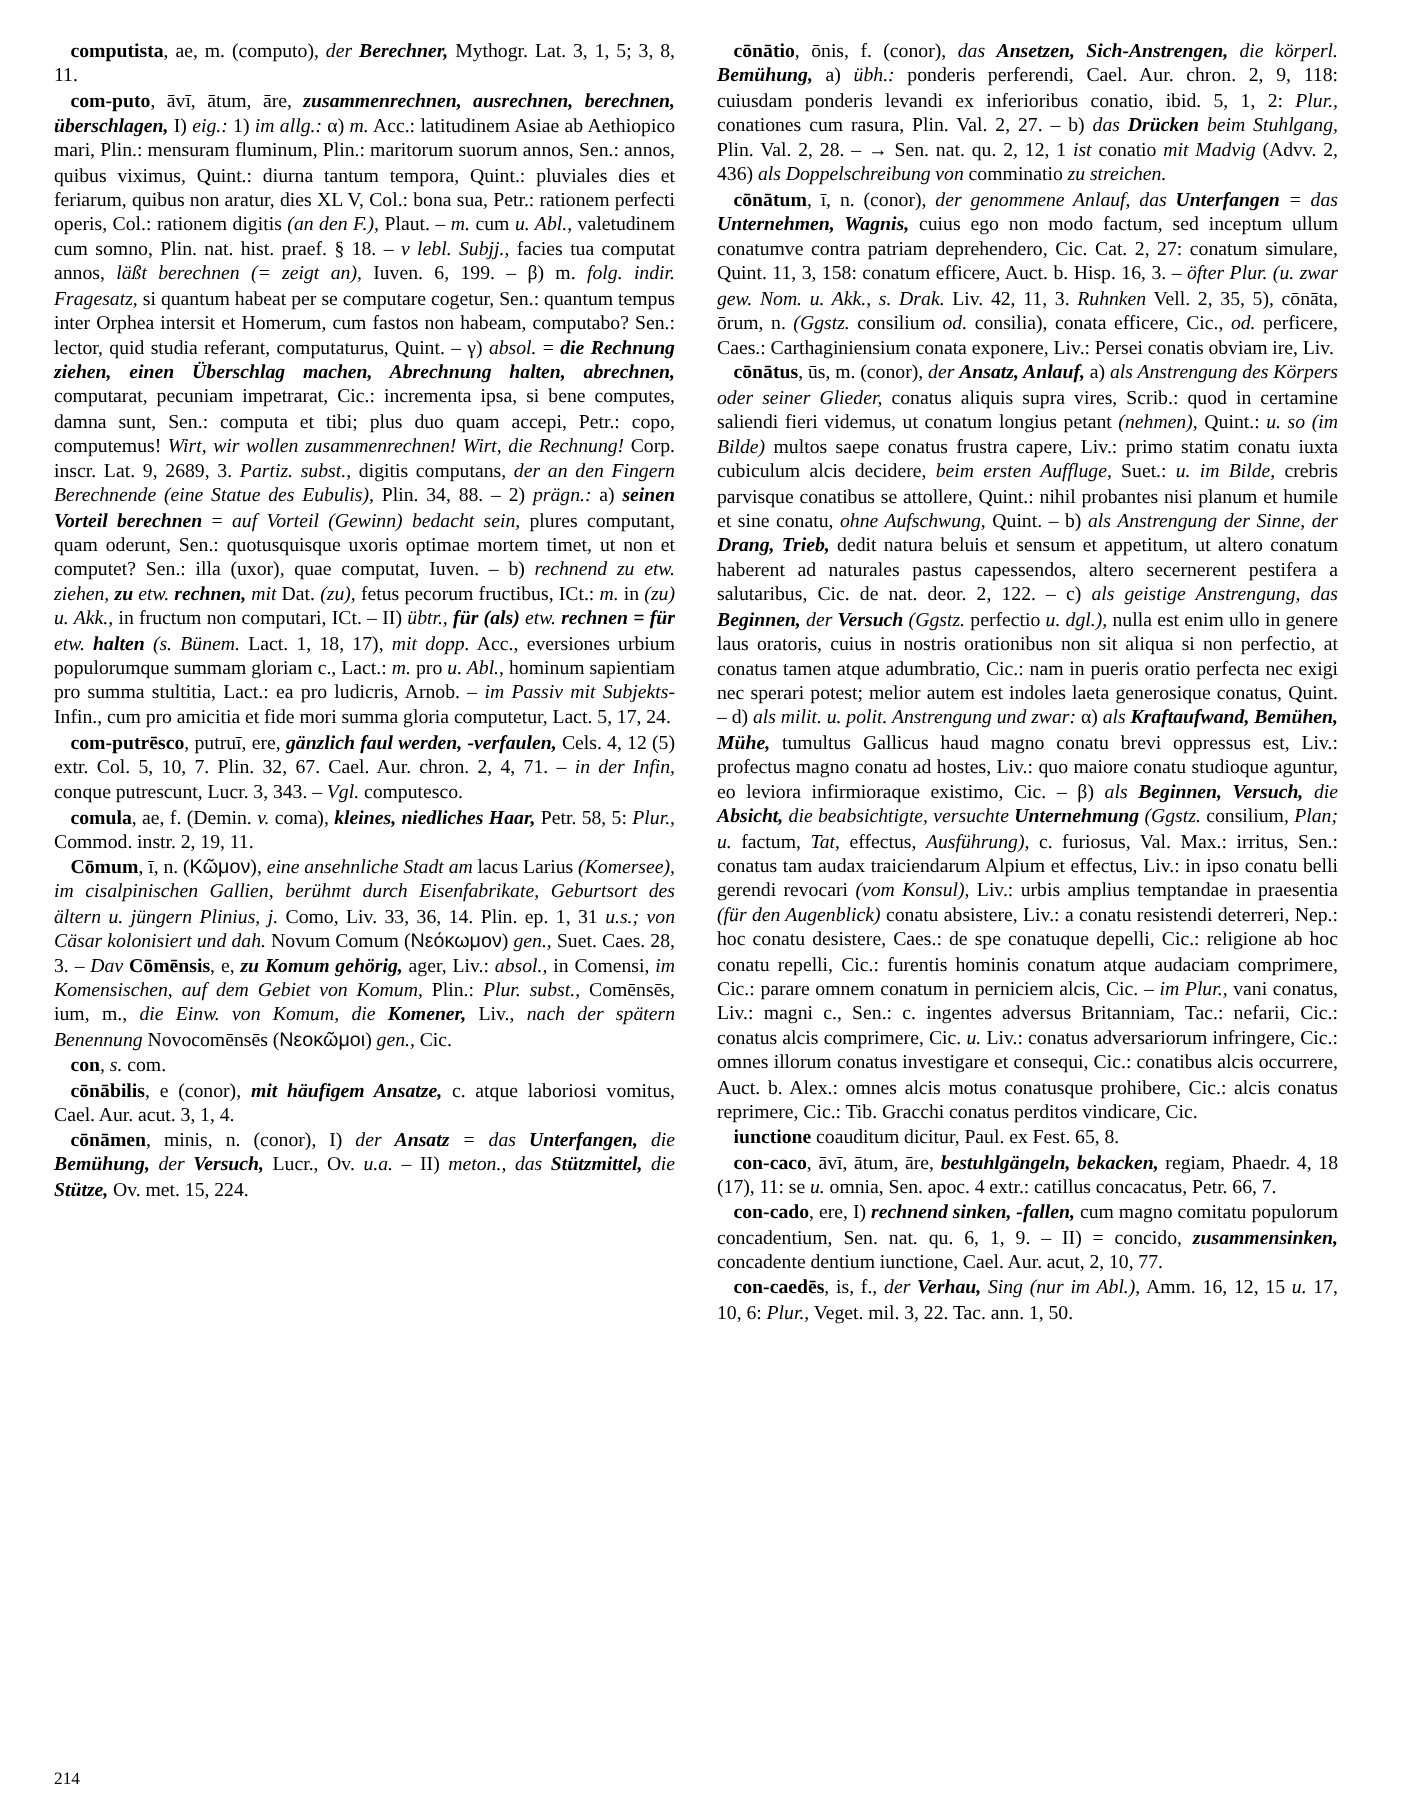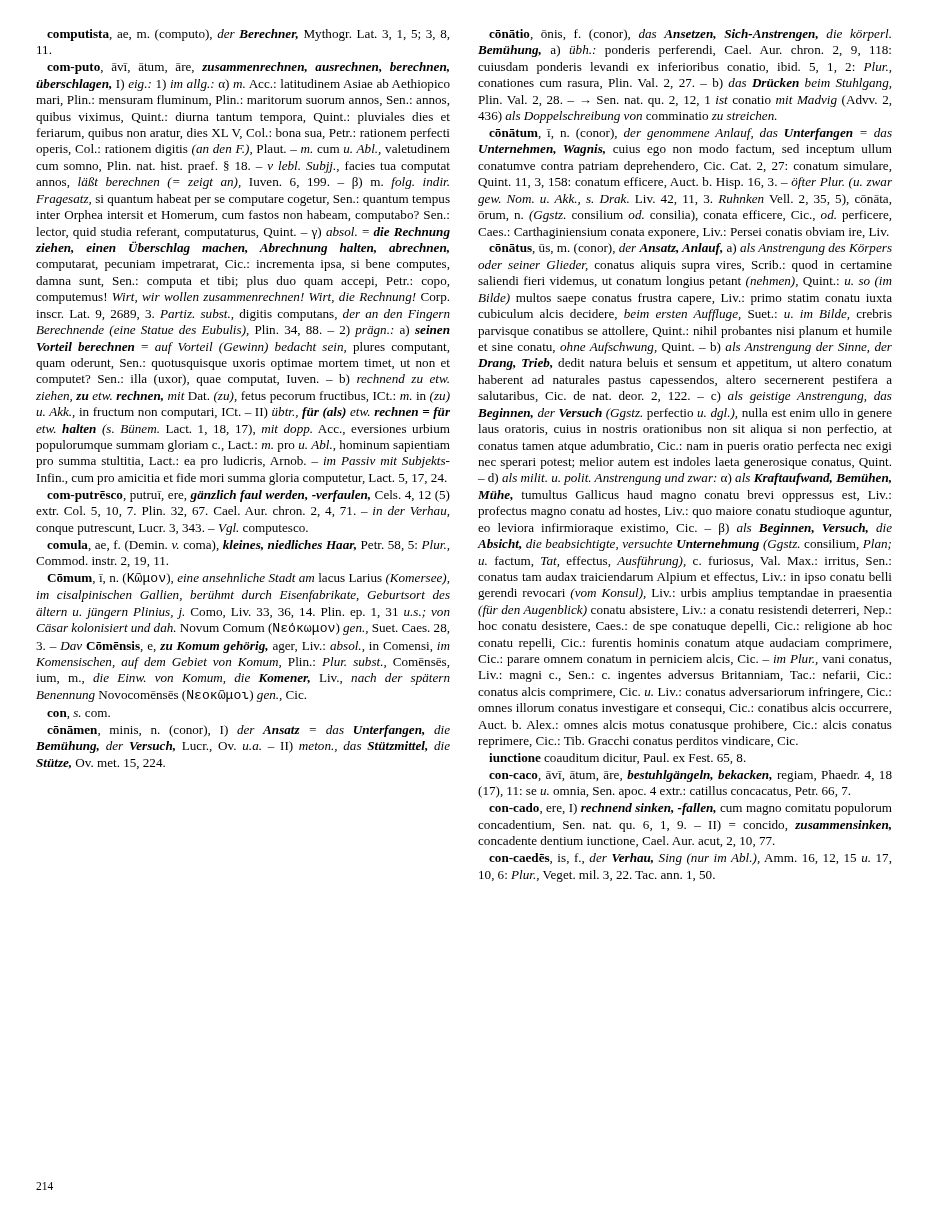--- a/index.html
+++ b/index.html
@@ -43,42 +43,43 @@
     text-indent: 11px;
     hyphens: manual;
     word-spacing: -0.1px;
   }
   .hw {
     font-weight: bold;
   }
   .it { font-style: italic; }
   .bi { font-style: italic; font-weight: bold; }
   .b  { font-weight: bold; }
-  .gr { font-family: Liberation Mono, monospace; font-style: normal; }
+  .gr { font-family: Liberation Sans, sans-serif; font-style: normal; }
   .folio {
     position: absolute;
     left: 36px;
     bottom: 18px;
     font-size: 11.5px;
     font-family: "Liberation Serif", "DejaVu Serif", serif;
     color: #000;
   }
 </style>
 </head>
 <body>
 
 <div class="page">
   <div class="columns">
     <div class="col" id="left-col">
         <p class="entry"><span class="hw">computista</span>, ae, m. (computo), <span class="it">der <span class="b">Berechner,</span></span> Mythogr. Lat. 3, 1, 5; 3, 8, 11.</p>
         <p class="entry"><span class="hw">com-puto</span>, āvī, ātum, āre, <span class="bi">zusammenrechnen, ausrechnen, berechnen, überschlagen,</span> I) <span class="it">eig.:</span> 1) <span class="it">im allg.:</span> α) <span class="it">m.</span> Acc.: latitudinem Asiae ab Aethiopico mari, Plin.: mensuram fluminum, Plin.: maritorum suorum annos, Sen.: annos, quibus viximus, Quint.: diurna tantum tempora, Quint.: pluviales dies et feriarum, quibus non aratur, dies XL V, Col.: bona sua, Petr.: rationem perfecti operis, Col.: rationem digitis <span class="it">(an den F.),</span> Plaut. – <span class="it">m.</span> cum <span class="it">u. Abl.,</span> valetudinem cum somno, Plin. nat. hist. praef. § 18. – <span class="it">v lebl. Subjj.,</span> facies tua computat annos, <span class="it">läßt berechnen (= zeigt an),</span> Iuven. 6, 199. – β) m. <span class="it">folg. indir. Fragesatz,</span> si quantum habeat per se computare cogetur, Sen.: quantum tempus inter Orphea intersit et Homerum, cum fastos non habeam, computabo? Sen.: lector, quid studia referant, computaturus, Quint. – γ) <span class="it">absol.</span> = <span class="bi">die Rechnung ziehen, einen Überschlag machen, Abrechnung halten, abrechnen,</span> computarat, pecuniam impetrarat, Cic.: incrementa ipsa, si bene computes, damna sunt, Sen.: computa et tibi; plus duo quam accepi, Petr.: copo, computemus! <span class="it">Wirt, wir wollen zusammenrechnen! Wirt, die Rechnung!</span> Corp. inscr. Lat. 9, 2689, 3. <span class="it">Partiz. subst.,</span> digitis computans, <span class="it">der an den Fingern Berechnende (eine Statue des Eubulis),</span> Plin. 34, 88. – 2) <span class="it">prägn.:</span> a) <span class="bi">seinen Vorteil berechnen</span> = <span class="it">auf Vorteil (Gewinn) bedacht sein,</span> plures computant, quam oderunt, Sen.: quotusquisque uxoris optimae mortem timet, ut non et computet? Sen.: illa (uxor), quae computat, Iuven. – b) <span class="it">rechnend zu etw. ziehen,</span> <span class="bi">zu</span> <span class="it">etw.</span> <span class="bi">rechnen,</span> <span class="it">mit</span> Dat. <span class="it">(zu),</span> fetus pecorum fructibus, ICt.: <span class="it">m.</span> in <span class="it">(zu) u. Akk.,</span> in fructum non computari, ICt. – II) <span class="it">übtr.,</span> <span class="bi">für (als)</span> <span class="it">etw.</span> <span class="bi">rechnen = für</span> <span class="it">etw.</span> <span class="bi">halten</span> <span class="it">(s. Bünem.</span> Lact. 1, 18, 17), <span class="it">mit dopp.</span> Acc., eversiones urbium populorumque summam gloriam c., Lact.: <span class="it">m.</span> pro <span class="it">u. Abl.,</span> hominum sapientiam pro summa stultitia, Lact.: ea pro ludicris, Arnob. – <span class="it">im Passiv mit Subjekts-</span> Infin., cum pro amicitia et fide mori summa gloria computetur, Lact. 5, 17, 24.</p>
-        <p class="entry"><span class="hw">com-putrēsco</span>, putruī, ere, <span class="bi">gänzlich faul werden, -verfaulen,</span> Cels. 4, 12 (5) extr. Col. 5, 10, 7. Plin. 32, 67. Cael. Aur. chron. 2, 4, 71. – <span class="it">in der Verhau,</span> conque putrescunt, Lucr. 3, 343. – <span class="it">Vgl.</span> computesco.</p>
+        <p class="entry"><span class="hw">com-putrēsco</span>, putruī, ere, <span class="bi">gänzlich faul werden, -verfaulen,</span> Cels. 4, 12 (5) extr. Col. 5, 10, 7. Plin. 32, 67. Cael. Aur. chron. 2, 4, 71. – <span class="it">in der Infin,</span> conque putrescunt, Lucr. 3, 343. – <span class="it">Vgl.</span> computesco.</p>
         <p class="entry"><span class="hw">comula</span>, ae, f. (Demin. <span class="it">v.</span> coma), <span class="bi">kleines, niedliches Haar,</span> Petr. 58, 5: <span class="it">Plur.,</span> Commod. instr. 2, 19, 11.</p>
         <p class="entry"><span class="hw">Cōmum</span>, ī, n. (<span class="gr">Κῶμον</span>), <span class="it">eine ansehnliche Stadt am</span> lacus Larius <span class="it">(Komersee), im cisalpinischen Gallien, berühmt durch Eisenfabrikate, Geburtsort des ältern u. jüngern Plinius, j.</span> Como, Liv. 33, 36, 14. Plin. ep. 1, 31 <span class="it">u.s.; von Cäsar kolonisiert und dah.</span> Novum Comum (<span class="gr">Νεόκωμον</span>) <span class="it">gen.,</span> Suet. Caes. 28, 3. – <span class="it">Dav</span> <span class="hw">Cōmēnsis</span>, e, <span class="bi">zu Komum gehörig,</span> ager, Liv.: <span class="it">absol.,</span> in Comensi, <span class="it">im Komensischen, auf dem Gebiet von Komum,</span> Plin.: <span class="it">Plur. subst.,</span> Comēnsēs, ium, m., <span class="it">die Einw. von Komum, die <span class="b">Komener,</span></span> Liv., <span class="it">nach der spätern Benennung</span> Novocomēnsēs (<span class="gr">Νεοκῶμοι</span>) <span class="it">gen.,</span> Cic.</p>
         <p class="entry"><span class="hw">con</span>, <span class="it">s.</span> com.</p>
+        <p class="entry"><span class="hw">cōnābilis</span>, e (conor), <span class="bi">mit häufigem Ansatze,</span> c. atque laboriosi vomitus, Cael. Aur. acut. 3, 1, 4.</p>
         <p class="entry"><span class="hw">cōnāmen</span>, minis, n. (conor), I) <span class="it">der <span class="b">Ansatz</span> = das <span class="b">Unterfangen,</span> die <span class="b">Bemühung,</span> der <span class="b">Versuch,</span></span> Lucr., Ov. <span class="it">u.a.</span> – II) <span class="it">meton., das <span class="b">Stützmittel,</span> die <span class="b">Stütze,</span></span> Ov. met. 15, 224.</p>
       </div>
     <div class="col" id="right-col">
         <p class="entry"><span class="hw">cōnātio</span>, ōnis, f. (conor), <span class="it">das <span class="b">Ansetzen, Sich-Anstrengen,</span> die körperl. <span class="b">Bemühung,</span></span> a) <span class="it">übh.:</span> ponderis perferendi, Cael. Aur. chron. 2, 9, 118: cuiusdam ponderis levandi ex inferioribus conatio, ibid. 5, 1, 2: <span class="it">Plur.,</span> conationes cum rasura, Plin. Val. 2, 27. – b) <span class="it">das <span class="b">Drücken</span> beim Stuhlgang,</span> Plin. Val. 2, 28. – → Sen. nat. qu. 2, 12, 1 <span class="it">ist</span> conatio <span class="it">mit Madvig</span> (Advv. 2, 436) <span class="it">als Doppelschreibung von</span> comminatio <span class="it">zu streichen.</span></p>
         <p class="entry"><span class="hw">cōnātum</span>, ī, n. (conor), <span class="it">der genommene Anlauf, das <span class="b">Unterfangen</span> = das <span class="b">Unternehmen, Wagnis,</span></span> cuius ego non modo factum, sed inceptum ullum conatumve contra patriam deprehendero, Cic. Cat. 2, 27: conatum simulare, Quint. 11, 3, 158: conatum efficere, Auct. b. Hisp. 16, 3. – <span class="it">öfter Plur. (u. zwar gew. Nom. u. Akk., s. Drak.</span> Liv. 42, 11, 3. <span class="it">Ruhnken</span> Vell. 2, 35, 5), cōnāta, ōrum, n. <span class="it">(Ggstz.</span> consilium <span class="it">od.</span> consilia), conata efficere, Cic., <span class="it">od.</span> perficere, Caes.: Carthaginiensium conata exponere, Liv.: Persei conatis obviam ire, Liv.</p>
         <p class="entry"><span class="hw">cōnātus</span>, ūs, m. (conor), <span class="it">der <span class="b">Ansatz, Anlauf,</span></span> a) <span class="it">als Anstrengung des Körpers oder seiner Glieder,</span> conatus aliquis supra vires, Scrib.: quod in certamine saliendi fieri videmus, ut conatum longius petant <span class="it">(nehmen),</span> Quint.: <span class="it">u. so (im Bilde)</span> multos saepe conatus frustra capere, Liv.: primo statim conatu iuxta cubiculum alcis decidere, <span class="it">beim ersten Auffluge,</span> Suet.: <span class="it">u. im Bilde,</span> crebris parvisque conatibus se attollere, Quint.: nihil probantes nisi planum et humile et sine conatu, <span class="it">ohne Aufschwung,</span> Quint. – b) <span class="it">als Anstrengung der Sinne, der <span class="b">Drang, Trieb,</span></span> dedit natura beluis et sensum et appetitum, ut altero conatum haberent ad naturales pastus capessendos, altero secernerent pestifera a salutaribus, Cic. de nat. deor. 2, 122. – c) <span class="it">als geistige Anstrengung, das <span class="b">Beginnen,</span> der <span class="b">Versuch</span> (Ggstz.</span> perfectio <span class="it">u. dgl.),</span> nulla est enim ullo in genere laus oratoris, cuius in nostris orationibus non sit aliqua si non perfectio, at conatus tamen atque adumbratio, Cic.: nam in pueris oratio perfecta nec exigi nec sperari potest; melior autem est indoles laeta generosique conatus, Quint. – d) <span class="it">als milit. u. polit. Anstrengung und zwar:</span> α) <span class="it">als <span class="b">Kraftaufwand, Bemühen, Mühe,</span></span> tumultus Gallicus haud magno conatu brevi oppressus est, Liv.: profectus magno conatu ad hostes, Liv.: quo maiore conatu studioque aguntur, eo leviora infirmioraque existimo, Cic. – β) <span class="it">als <span class="b">Beginnen, Versuch,</span> die <span class="b">Absicht,</span> die beabsichtigte, versuchte <span class="b">Unternehmung</span> (Ggstz.</span> consilium, <span class="it">Plan; u.</span> factum, <span class="it">Tat,</span> effectus, <span class="it">Ausführung),</span> c. furiosus, Val. Max.: irritus, Sen.: conatus tam audax traiciendarum Alpium et effectus, Liv.: in ipso conatu belli gerendi revocari <span class="it">(vom Konsul),</span> Liv.: urbis amplius temptandae in praesentia <span class="it">(für den Augenblick)</span> conatu absistere, Liv.: a conatu resistendi deterreri, Nep.: hoc conatu desistere, Caes.: de spe conatuque depelli, Cic.: religione ab hoc conatu repelli, Cic.: furentis hominis conatum atque audaciam comprimere, Cic.: parare omnem conatum in perniciem alcis, Cic. – <span class="it">im Plur.,</span> vani conatus, Liv.: magni c., Sen.: c. ingentes adversus Britanniam, Tac.: nefarii, Cic.: conatus alcis comprimere, Cic. <span class="it">u.</span> Liv.: conatus adversariorum infringere, Cic.: omnes illorum conatus investigare et consequi, Cic.: conatibus alcis occurrere, Auct. b. Alex.: omnes alcis motus conatusque prohibere, Cic.: alcis conatus reprimere, Cic.: Tib. Gracchi conatus perditos vindicare, Cic.</p>
         <p class="entry"><span class="hw">iunctione</span> coauditum dicitur, Paul. ex Fest. 65, 8.</p>
         <p class="entry"><span class="hw">con-caco</span>, āvī, ātum, āre, <span class="bi">bestuhlgängeln, bekacken,</span> regiam, Phaedr. 4, 18 (17), 11: se <span class="it">u.</span> omnia, Sen. apoc. 4 extr.: catillus concacatus, Petr. 66, 7.</p>
         <p class="entry"><span class="hw">con-cado</span>, ere, I) <span class="bi">rechnend sinken, -fallen,</span> cum magno comitatu populorum concadentium, Sen. nat. qu. 6, 1, 9. – II) = concido, <span class="bi">zusammensinken,</span> concadente dentium iunctione, Cael. Aur. acut, 2, 10, 77.</p>
         <p class="entry"><span class="hw">con-caedēs</span>, is, f., <span class="it">der <span class="b">Verhau,</span> Sing (nur im Abl.),</span> Amm. 16, 12, 15 <span class="it">u.</span> 17, 10, 6: <span class="it">Plur.,</span> Veget. mil. 3, 22. Tac. ann. 1, 50.</p>

